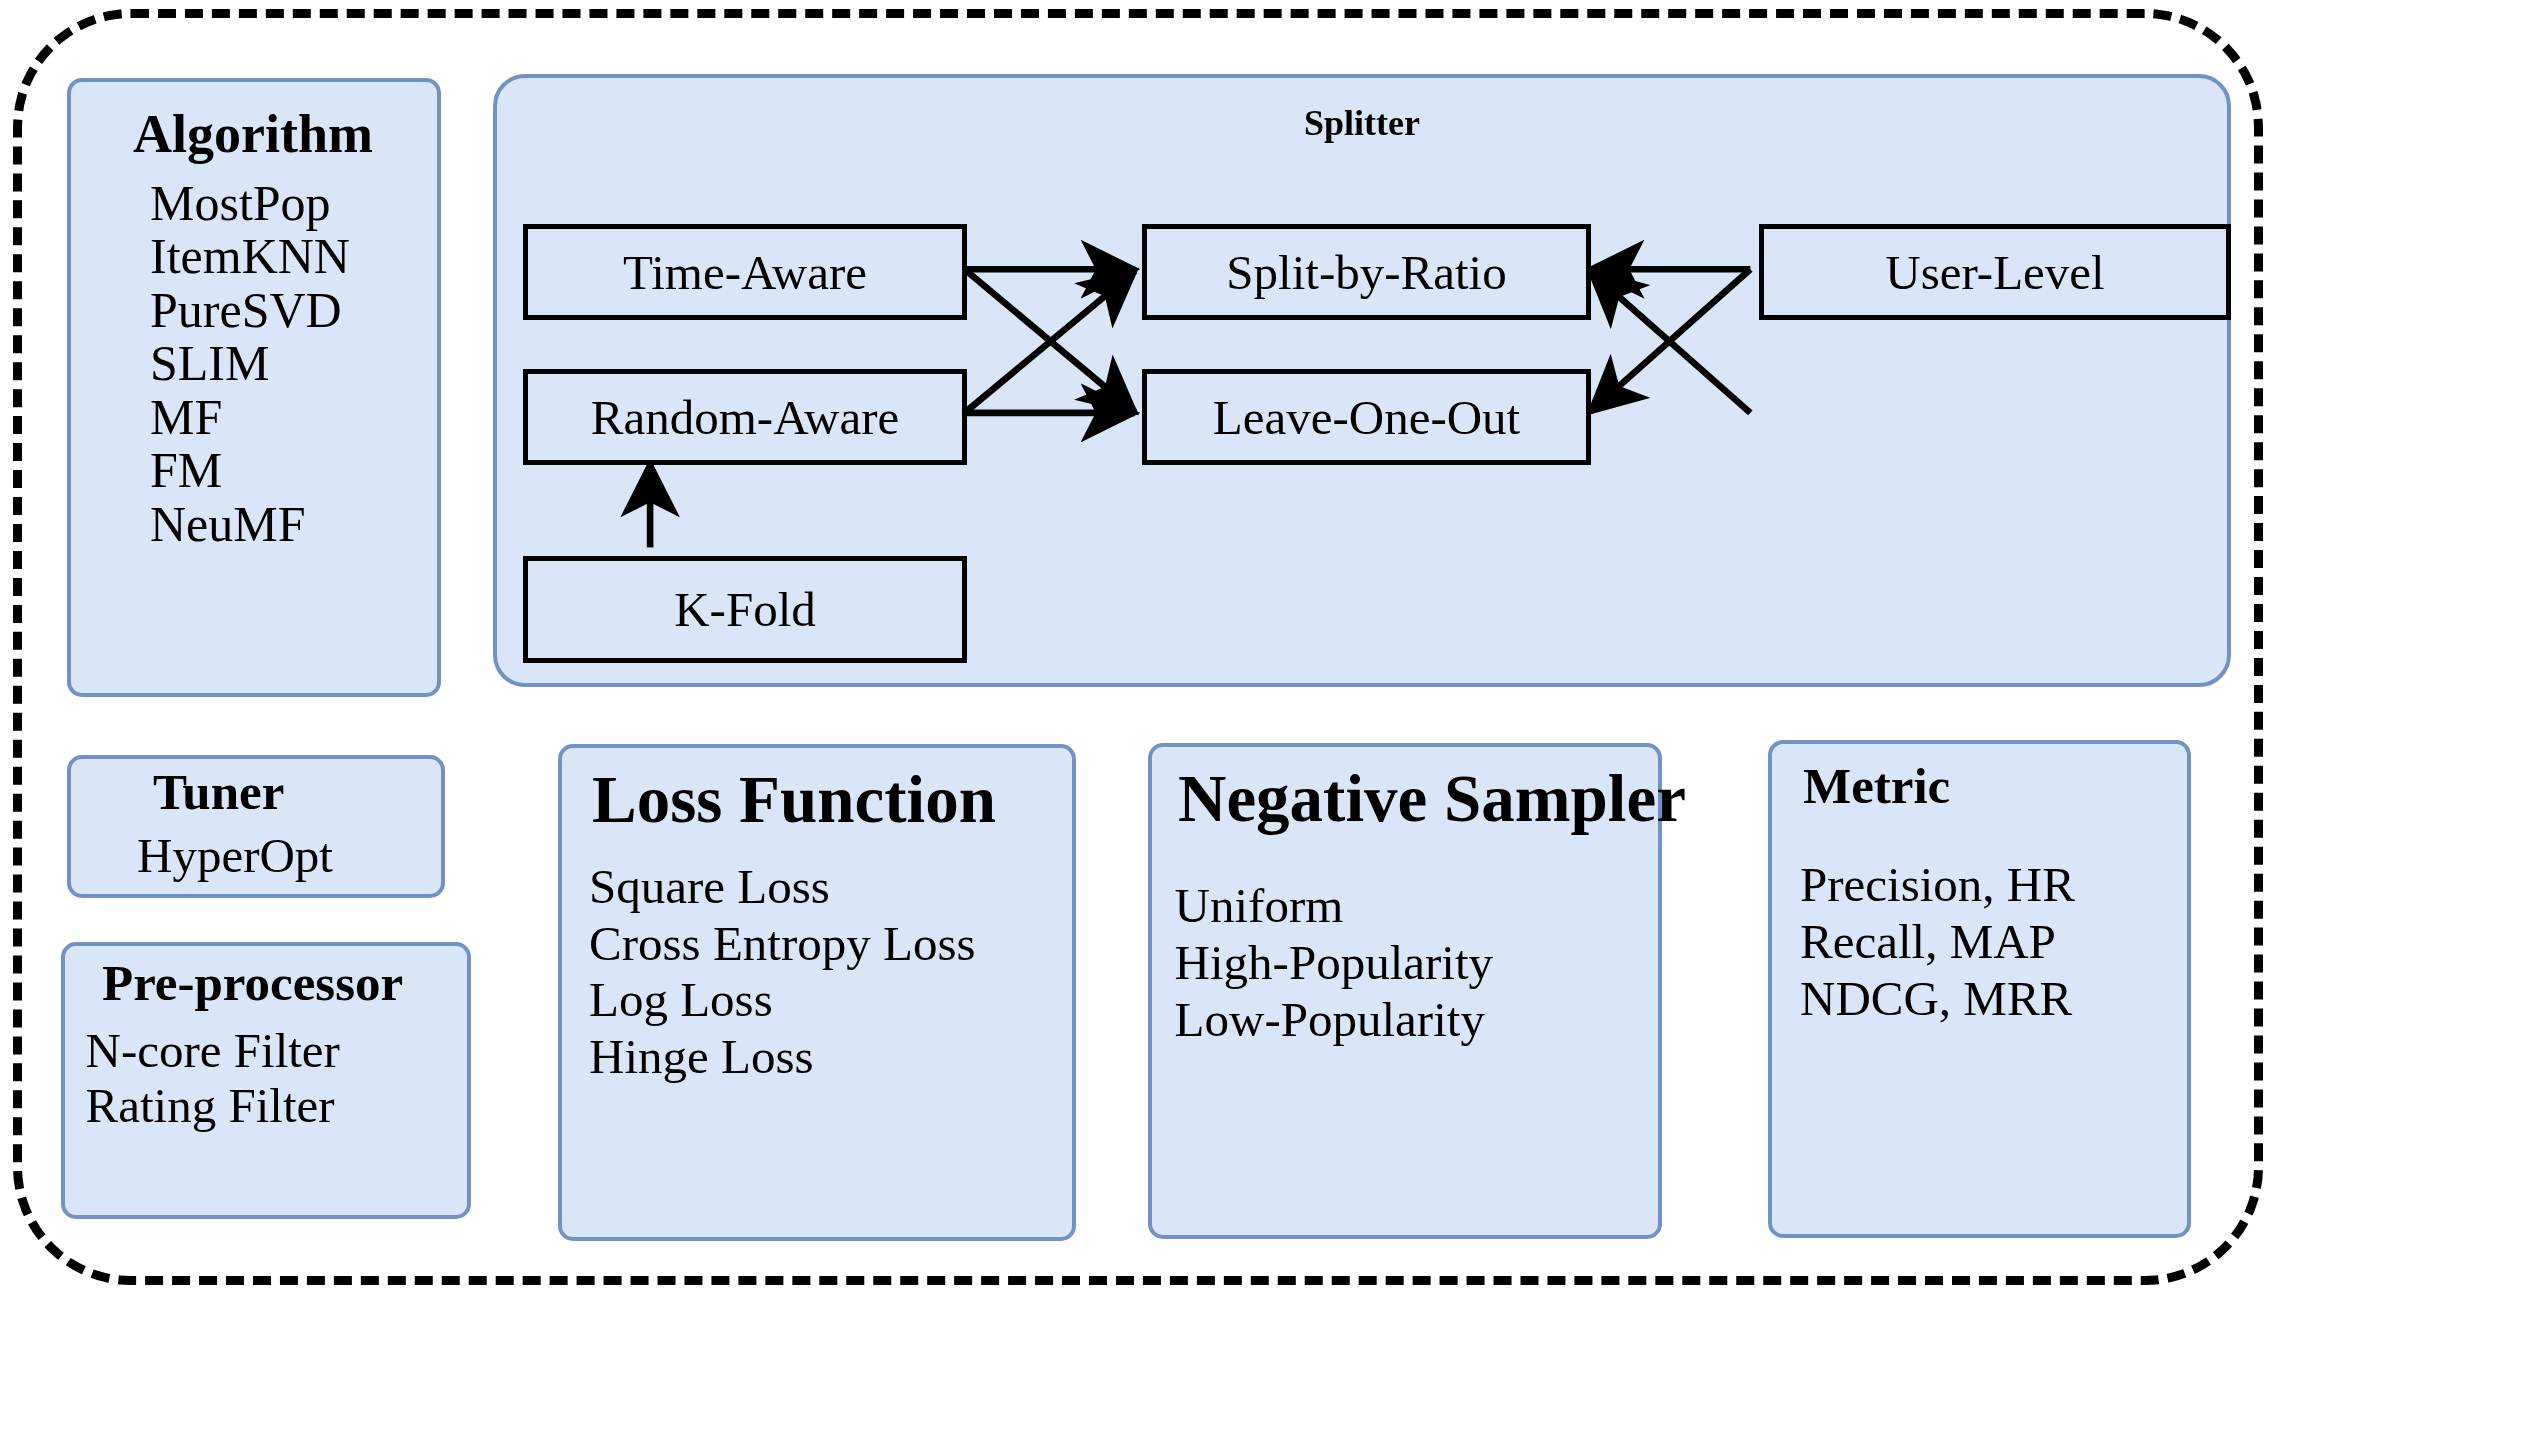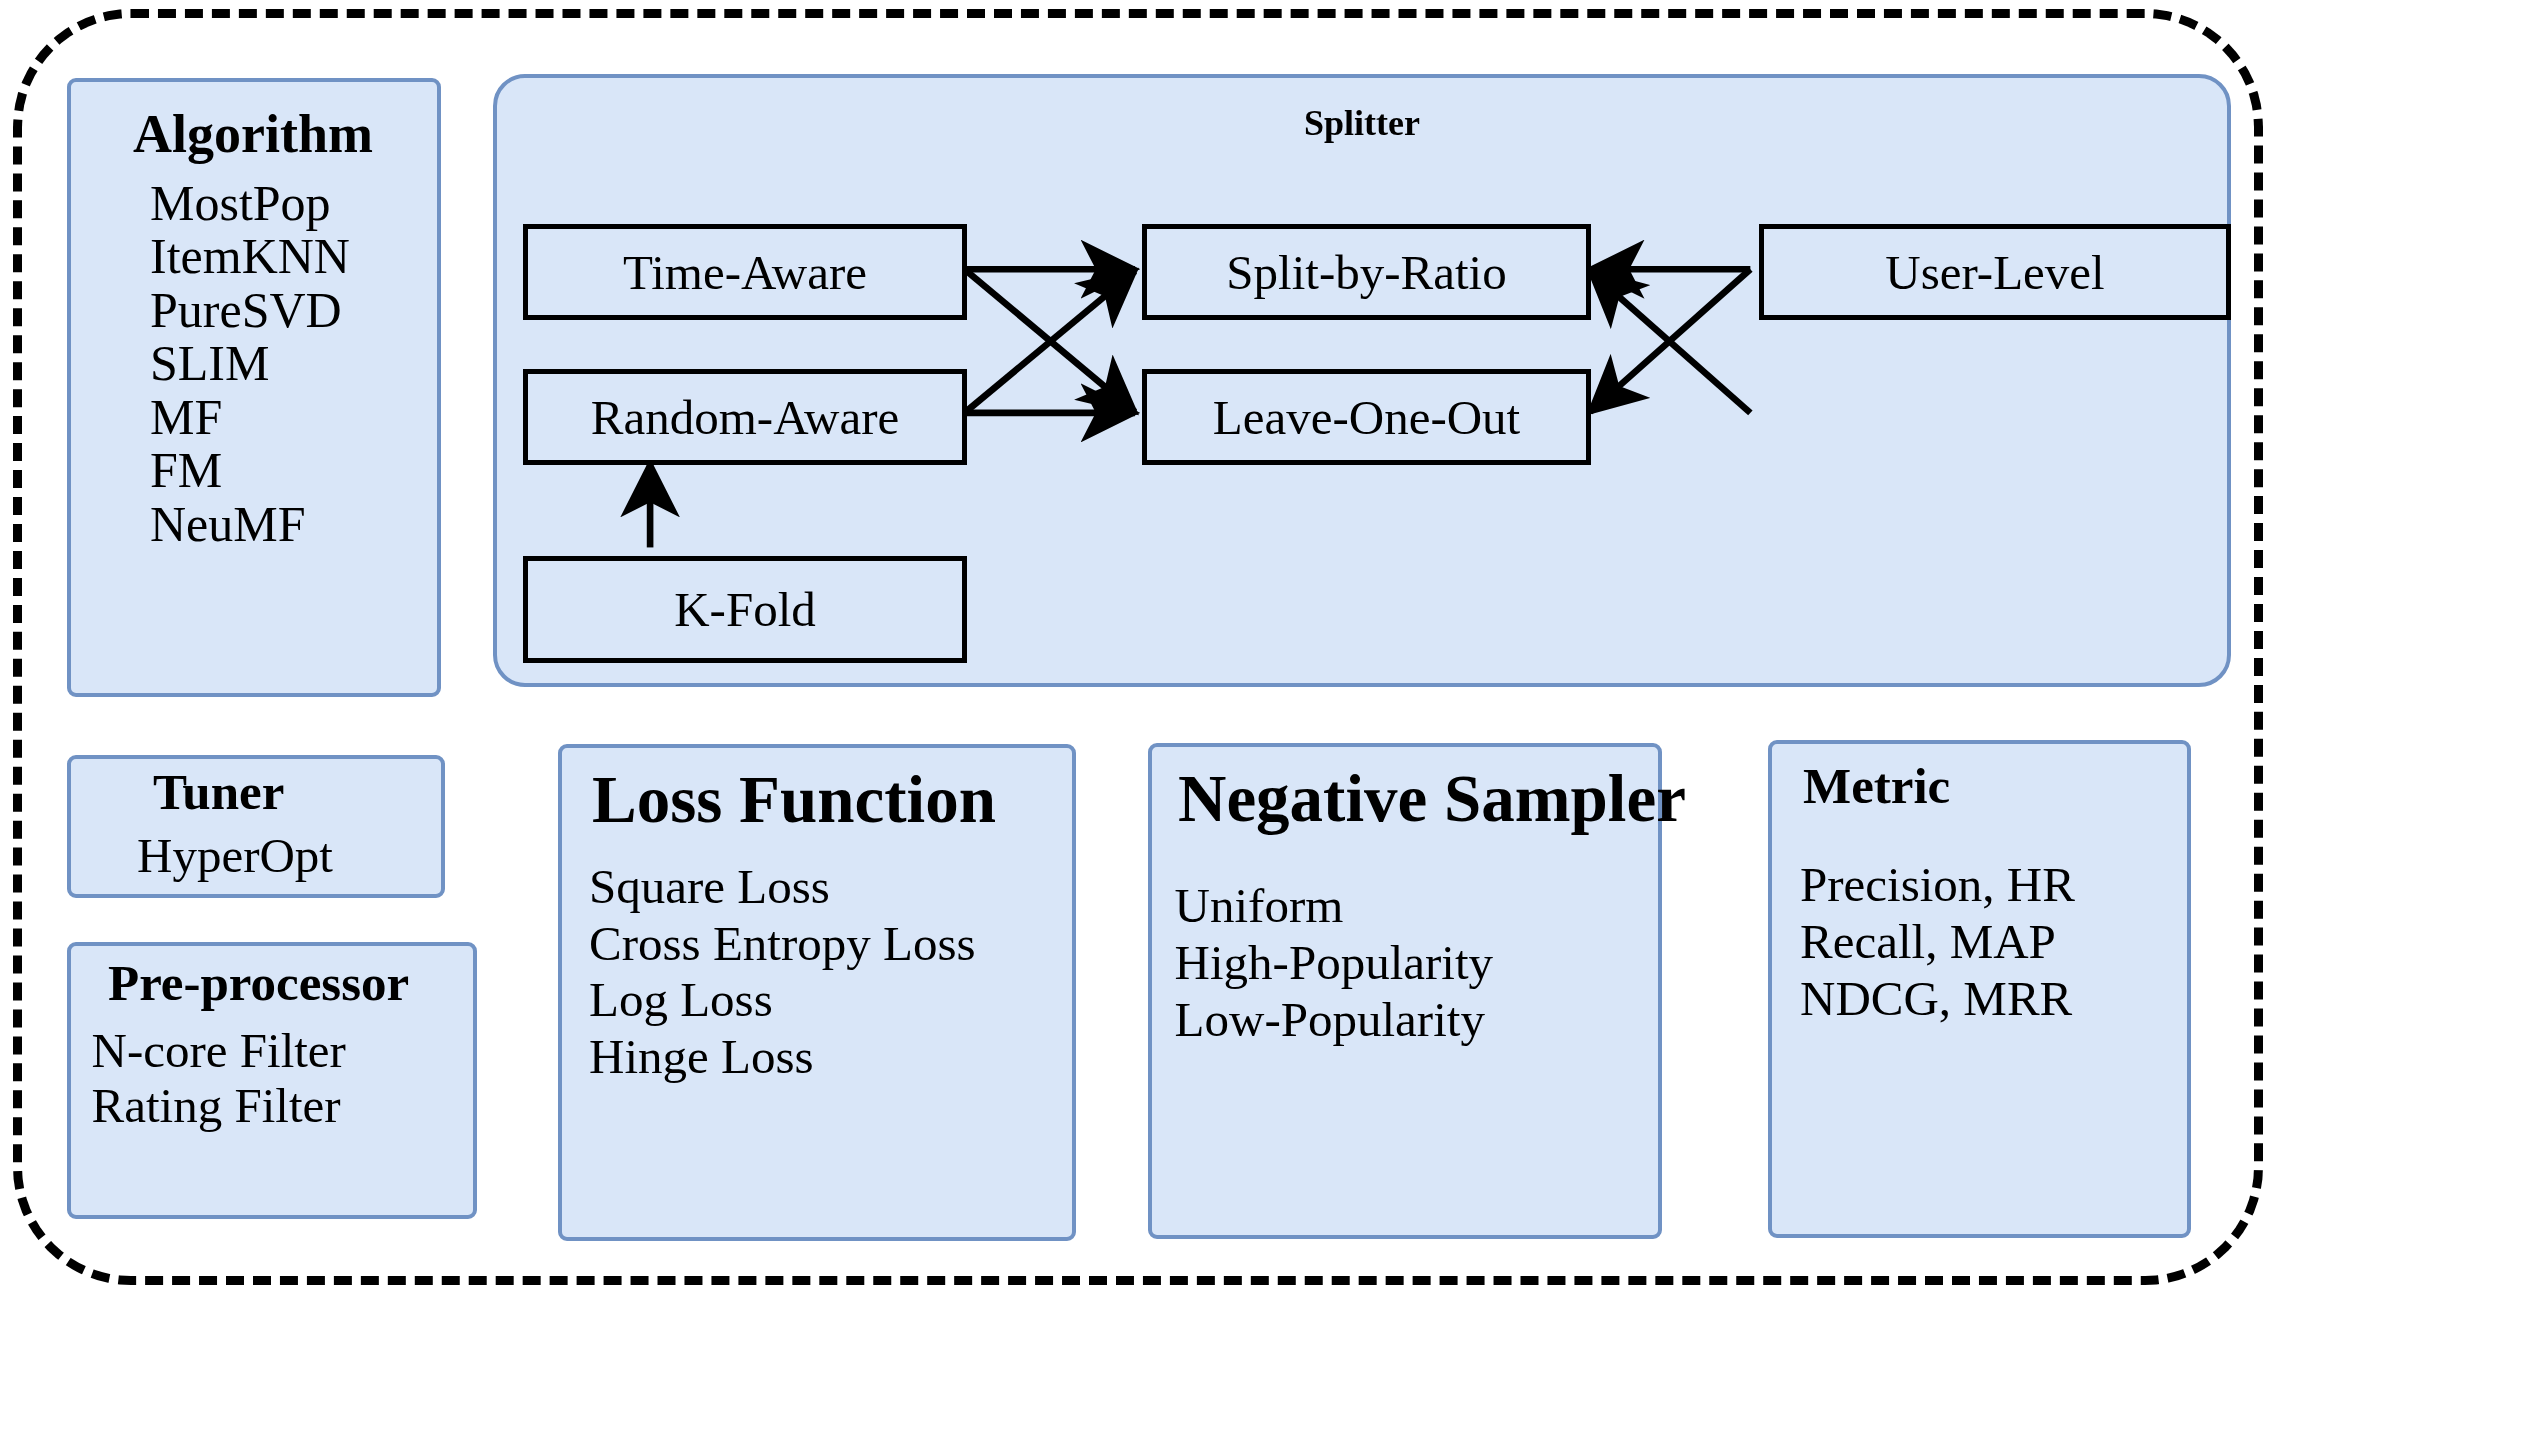--- a/index.html
+++ b/index.html
@@ -26,21 +26,21 @@
     border: 9.2px dashed #000000;
     border-radius: 118px;
     box-sizing: border-box;
   }
 
   
   .panel {
     position: absolute;
     background: #d9e6f8;
     border: 4.6px solid #7092c4;
-    border-radius: 9px;
+    border-radius: 15px;
     box-sizing: border-box;
   }
 
   .panel-title {
     font-weight: bold;
     color: #000000;
     white-space: nowrap;
   }
   .panel-line {
     color: #000000;
@@ -131,21 +131,21 @@
     margin-top: 4.1px;
   }
   #tuner-panel .panel-line {
     font-size: 49px;
     margin-left: 66px;
     margin-top: 6.2px;
   }
 
   
   #preprocessor-panel {
-    left: 67px;
+    left: 61px;
     top: 942px;
     width: 410px;
     height: 277px;
   }
   #preprocessor-panel .panel-title {
     font-size: 51px;
     margin-left: 37px;
     margin-top: 8.2px;
   }
   #preprocessor-panel .list { margin-top: 12.3px; margin-left: 20.5px; }

